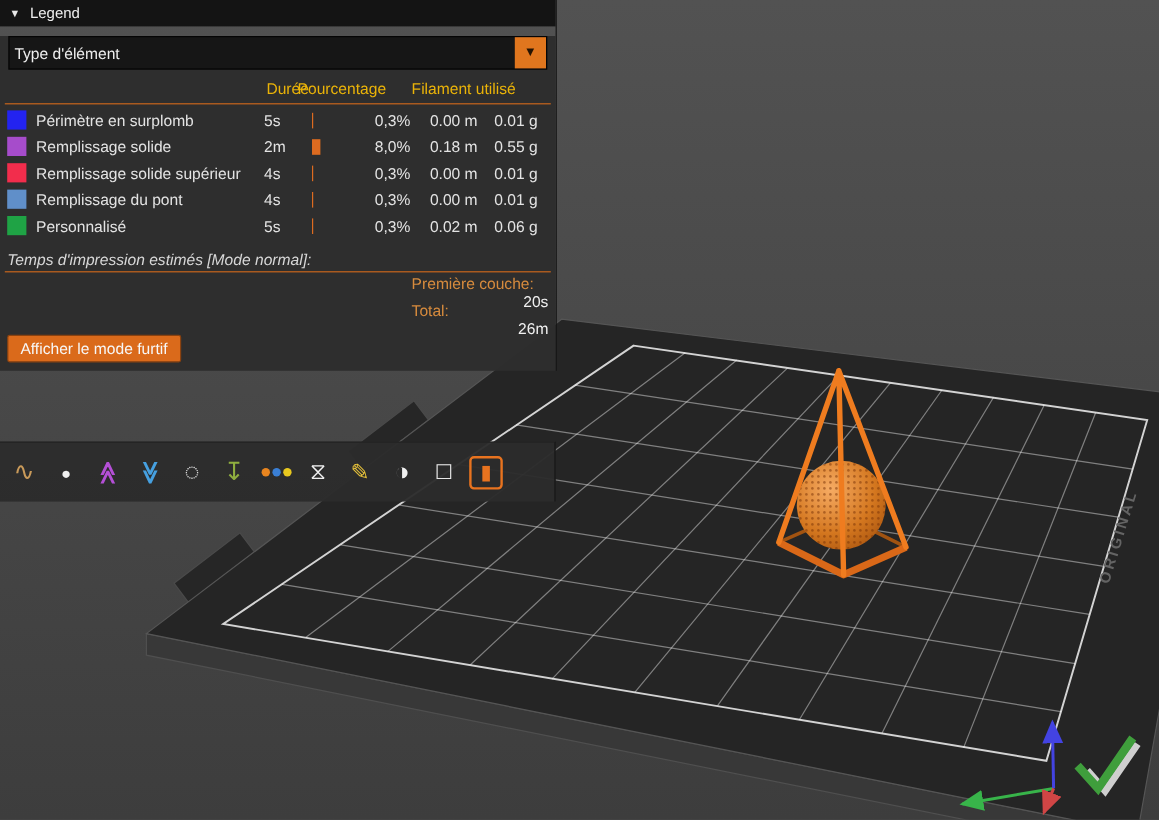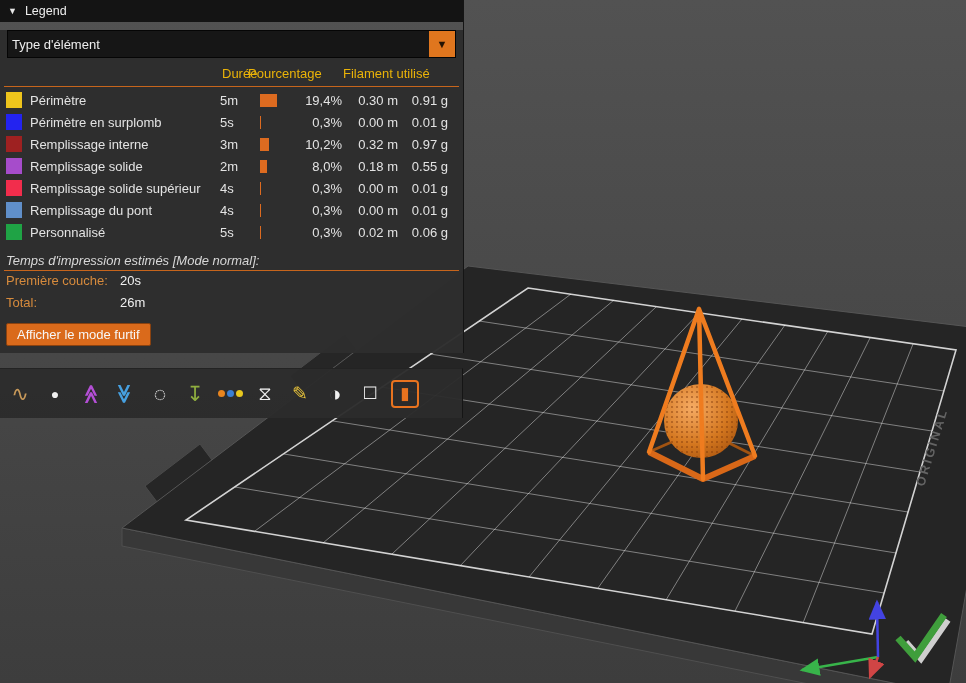--- a/index.html
+++ b/index.html
@@ -27,21 +27,21 @@
   .lrow{display:flex;align-items:center;height:22px;padding:0 6px;}
   .swatch{width:16px;height:16px;margin-right:8px;flex:none;}
   .rlabel{width:190px;white-space:nowrap;overflow:hidden;}
   .rdur{width:40px;}
   .rbarw{width:38px;display:flex;align-items:center;}
   .rbar{height:13px;background:#dd6b20;display:inline-block;}
   .rpct{width:44px;text-align:right;}
   .rfm{width:46px;text-align:right;margin-left:10px;}
   .rfg{width:44px;text-align:right;margin-left:6px;}
   .est-head{margin:10px 6px 2px 6px;color:#d8d8d8;font-style:italic;}
-  .est-row{display:flex;height:22px;align-items:flex-start;padding:0 6px;}
+  .est-row{display:flex;height:22px;align-items:flex-end;padding:0 6px;flex-direction:column;}
   .est-label{width:114px;color:#d78b3d;}
   .est-val{color:#f0f0f0;}
   .stealth-btn{margin:6px 0 0 6px;display:inline-block;background:#da6a1b;border:1px solid #8a4210;
                border-radius:2px;color:#f7f7f7;padding:3px 10px;cursor:pointer;}
   
   .toolbar{position:absolute;left:0;top:368px;width:463px;height:50px;background:rgba(44,44,44,0.96);
            border-top:1px solid #232323;border-right:1px solid #151515;display:flex;align-items:center;
            gap:7px;padding:0 6px;box-sizing:border-box;}
   .tb-icon{width:28px;height:28px;box-sizing:border-box;display:flex;align-items:center;
            justify-content:center;font-size:19px;color:#e8e8e8;cursor:pointer;flex:none;}
@@ -159,51 +159,29 @@
 
       <div class="thead">
         <span class="h-dur">Durée</span>
         <span class="h-pct">Pourcentage</span>
         <span class="h-fil">Filament utilisé</span>
       </div>
       <div class="odiv"></div>
 
       <div>
         <div class="lrow">
-          <span class="swatch" style="background-color: rgb(239, 197, 28);"></span>
-          <span class="rlabel">Périmètre</span>
-          <span class="rdur">5m</span>
-          <span class="rbarw">
-              <span class="rbar" style="width: 17px;"></span>
-            </span>
-          <span class="rpct">19,4%</span>
-          <span class="rfm">0.30 m</span>
-          <span class="rfg">0.91 g</span>
-        </div>
-        <div class="lrow">
           <span class="swatch" style="background-color: rgb(35, 35, 240);"></span>
           <span class="rlabel">Périmètre en surplomb</span>
           <span class="rdur">5s</span>
           <span class="rbarw">
               <span class="rbar" style="width: 1px;"></span>
             </span>
           <span class="rpct">0,3%</span>
           <span class="rfm">0.00 m</span>
           <span class="rfg">0.01 g</span>
-        </div>
-        <div class="lrow">
-          <span class="swatch" style="background-color: rgb(158, 33, 33);"></span>
-          <span class="rlabel">Remplissage interne</span>
-          <span class="rdur">3m</span>
-          <span class="rbarw">
-              <span class="rbar" style="width: 9px;"></span>
-            </span>
-          <span class="rpct">10,2%</span>
-          <span class="rfm">0.32 m</span>
-          <span class="rfg">0.97 g</span>
         </div>
         <div class="lrow">
           <span class="swatch" style="background-color: rgb(166, 76, 203);"></span>
           <span class="rlabel">Remplissage solide</span>
           <span class="rdur">2m</span>
           <span class="rbarw">
               <span class="rbar" style="width: 7px;"></span>
             </span>
           <span class="rpct">8,0%</span>
           <span class="rfm">0.18 m</span>

